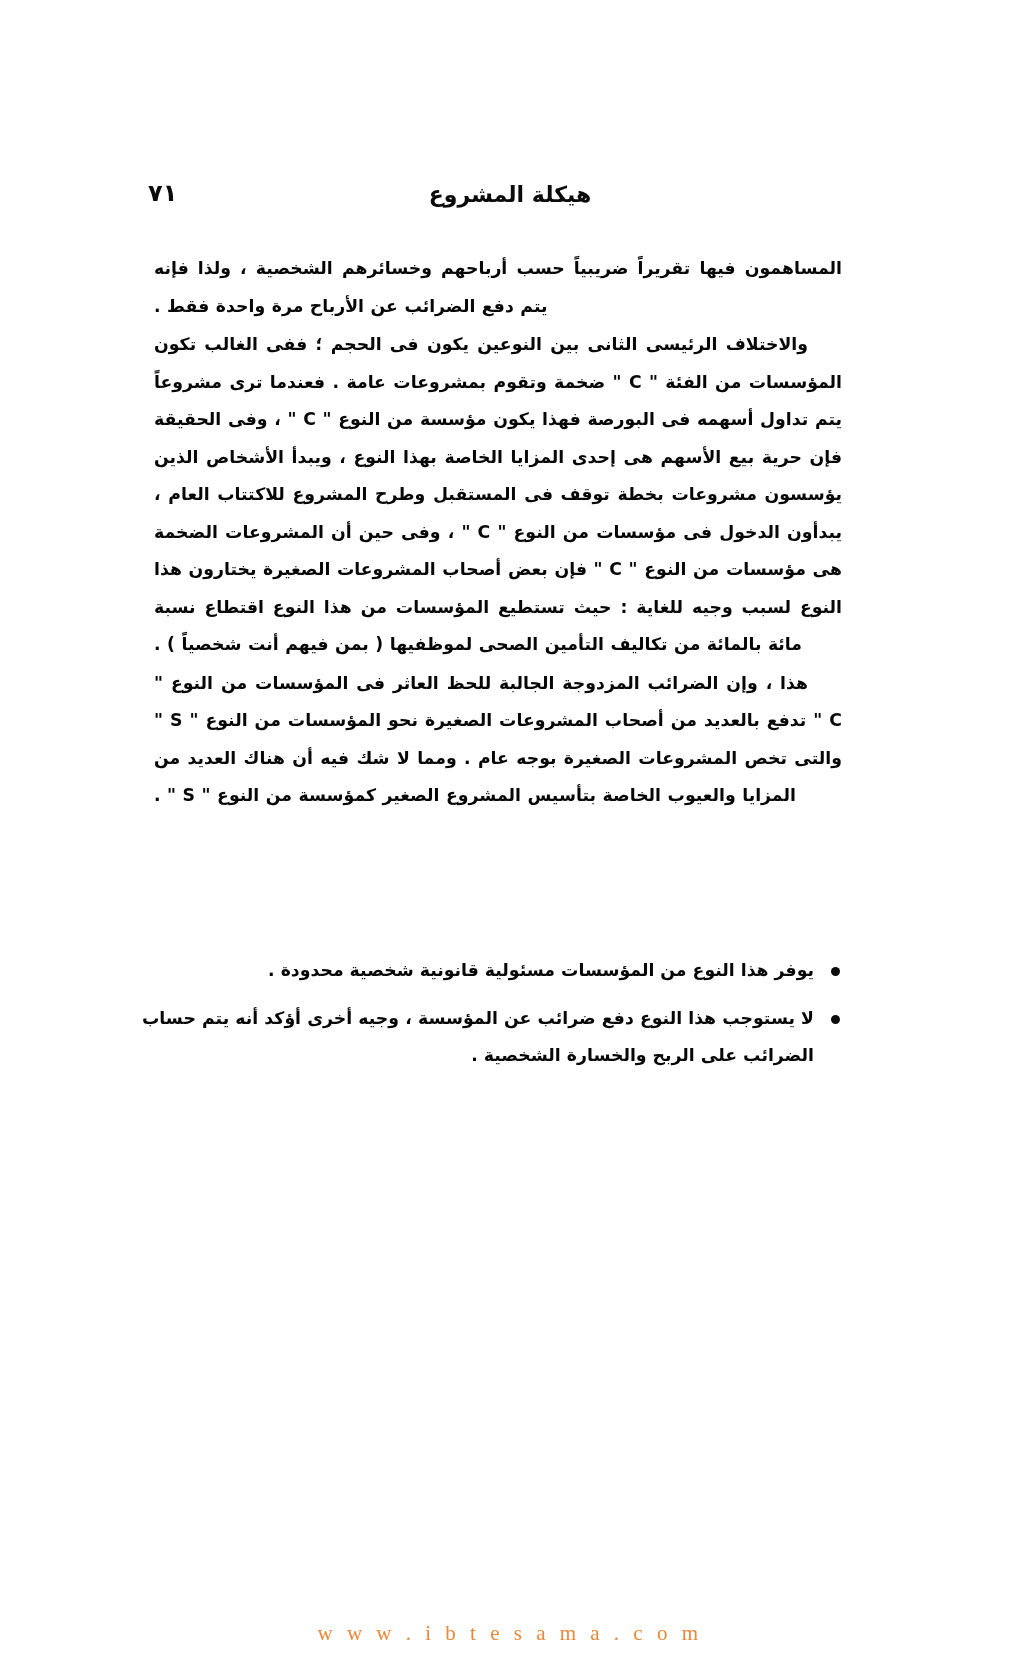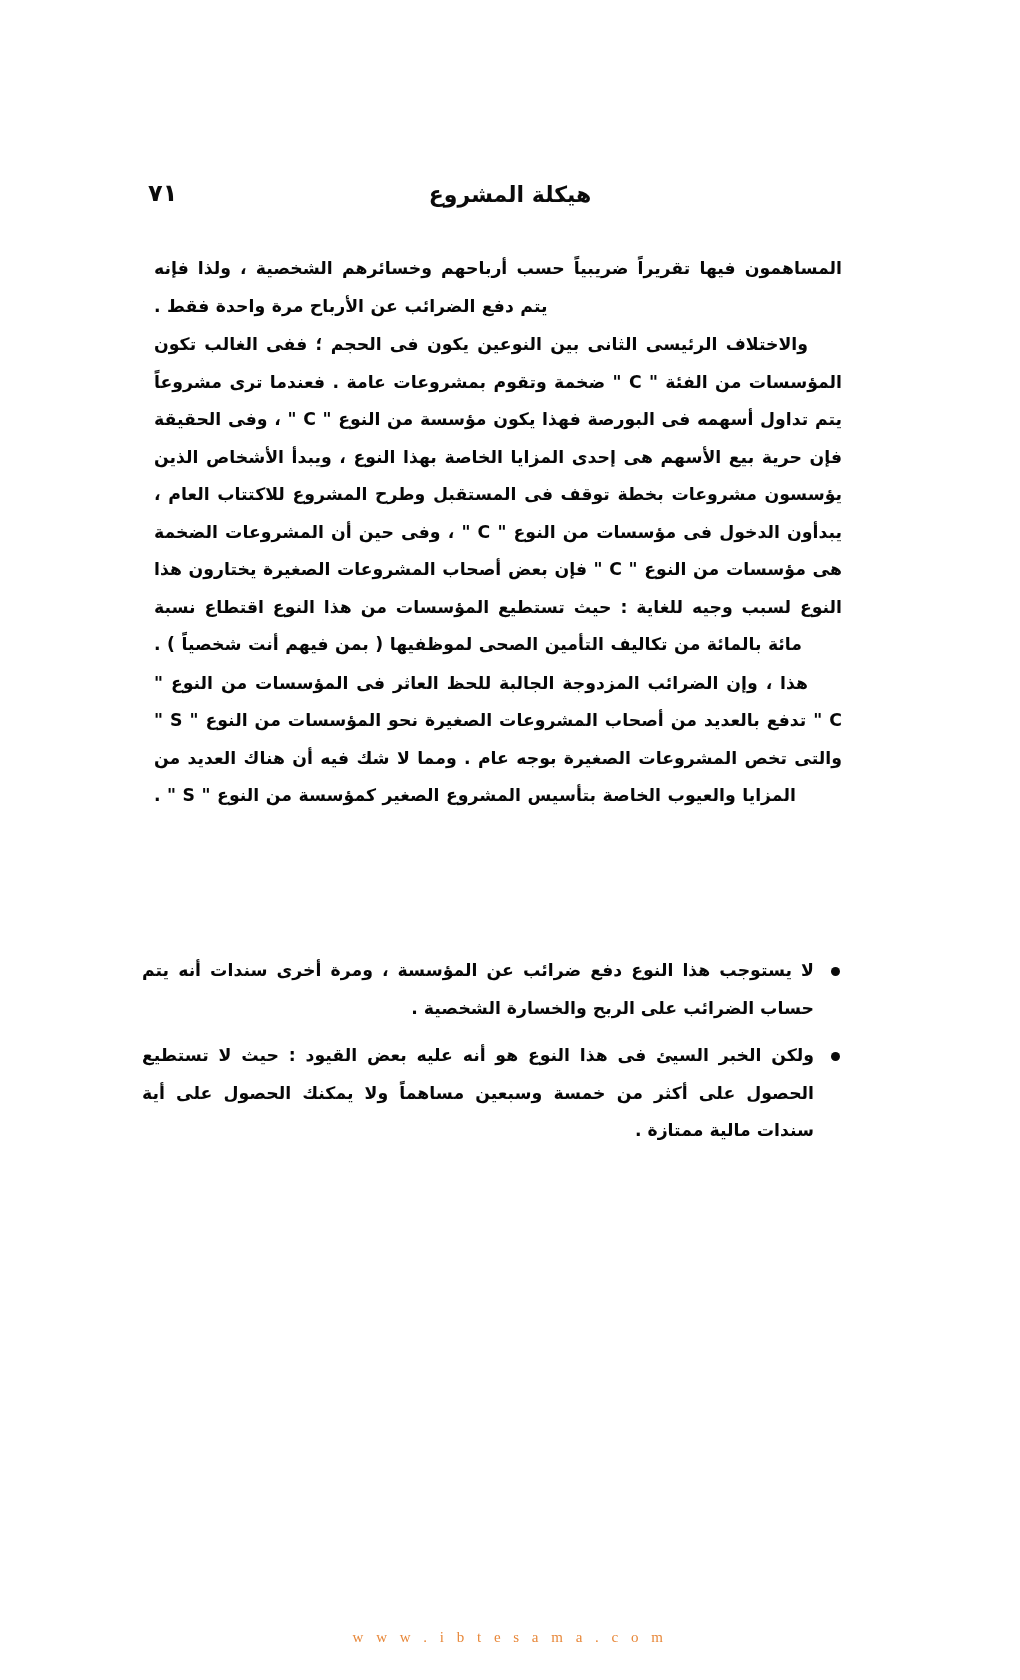--- a/index.html
+++ b/index.html
@@ -116,21 +116,21 @@
   .watermark {
     position: absolute;
     bottom: 34px;
     left: 0;
     width: 100%;
     text-align: center;
     direction: ltr;
   }
   .watermark .wm-text {
     font-family: "Liberation Serif", "DejaVu Serif", serif;
-    font-size: 15px;
+    font-size: 21px;
     letter-spacing: 4.5px;
     color: #e8883a;
     white-space: nowrap;
   }
 
   
   .scan-tint {
     position: absolute;
     inset: 0;
     pointer-events: none;
@@ -152,25 +152,25 @@
 
   <div class="text-column">
     <p class="para">المساهمون فيها تقريراً ضريبياً حسب أرباحهم وخسائرهم الشخصية ، ولذا فإنه يتم دفع الضرائب عن الأرباح مرة واحدة فقط .</p>
     <p class="para indent">والاختلاف الرئيسى الثانى بين النوعين يكون فى الحجم ؛ ففى الغالب تكون المؤسسات من الفئة " C " ضخمة وتقوم بمشروعات عامة . فعندما ترى مشروعاً يتم تداول أسهمه فى البورصة فهذا يكون مؤسسة من النوع " C " ، وفى الحقيقة فإن حرية بيع الأسهم هى إحدى المزايا الخاصة بهذا النوع ، ويبدأ الأشخاص الذين يؤسسون مشروعات بخطة توقف فى المستقبل وطرح المشروع للاكتتاب العام ، يبدأون الدخول فى مؤسسات من النوع " C " ، وفى حين أن المشروعات الضخمة هى مؤسسات من النوع " C " فإن بعض أصحاب المشروعات الصغيرة يختارون هذا النوع لسبب وجيه للغاية : حيث تستطيع المؤسسات من هذا النوع اقتطاع نسبة مائة بالمائة من تكاليف التأمين الصحى لموظفيها ( بمن فيهم أنت شخصياً ) .</p>
     <p class="para indent">هذا ، وإن الضرائب المزدوجة الجالبة للحظ العاثر فى المؤسسات من النوع " C " تدفع بالعديد من أصحاب المشروعات الصغيرة نحو المؤسسات من النوع " S " والتى تخص المشروعات الصغيرة بوجه عام . ومما لا شك فيه أن هناك العديد من المزايا والعيوب الخاصة بتأسيس المشروع الصغير كمؤسسة من النوع " S " .</p>
   </div>
 
   <ul class="bullet-list">
     <li>
       <span class="bullet-dot"></span>
-      <span class="li-text">لا يستوجب هذا النوع دفع ضرائب عن المؤسسة ، ومرة أخرى سندات أنه يتم حساب الضرائب على الربح والخسارة الشخصية .</span>
+      <span class="li-text">يوفر هذا النوع من المؤسسات مسئولية قانونية شخصية محدودة .</span>
     </li>
     <li>
       <span class="bullet-dot"></span>
-      <span class="li-text">ولكن الخبر السيئ فى هذا النوع هو أنه عليه بعض القيود : حيث لا تستطيع الحصول على أكثر من خمسة وسبعين مساهماً ولا يمكنك الحصول على أية سندات مالية ممتازة .</span>
+      <span class="li-text">لا يستوجب هذا النوع دفع ضرائب عن المؤسسة ، وجيه أخرى أؤكد أنه يتم حساب الضرائب على الربح والخسارة الشخصية .</span>
     </li>
   </ul>
 
   <div class="watermark">
     <span class="wm-text" style="color: rgb(232, 136, 58);">w w w . i b t e s a m a . c o m</span>
   </div>
 
 </div>
 
 </body></html>

